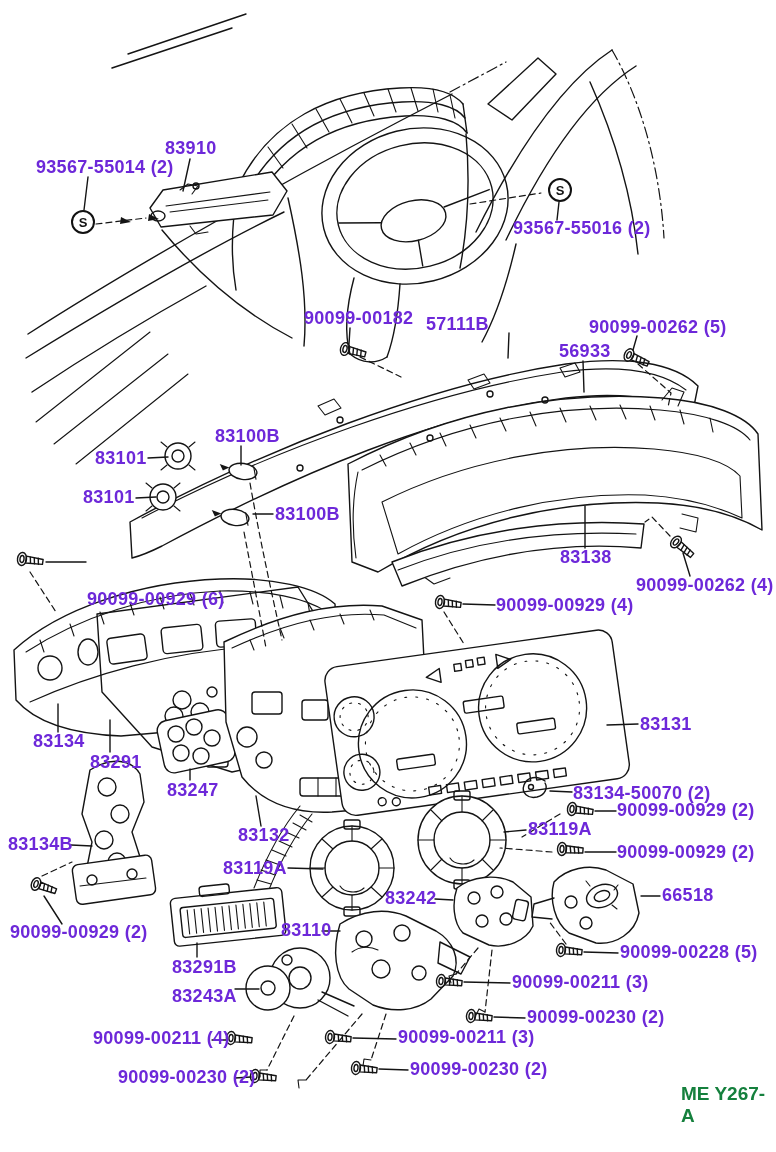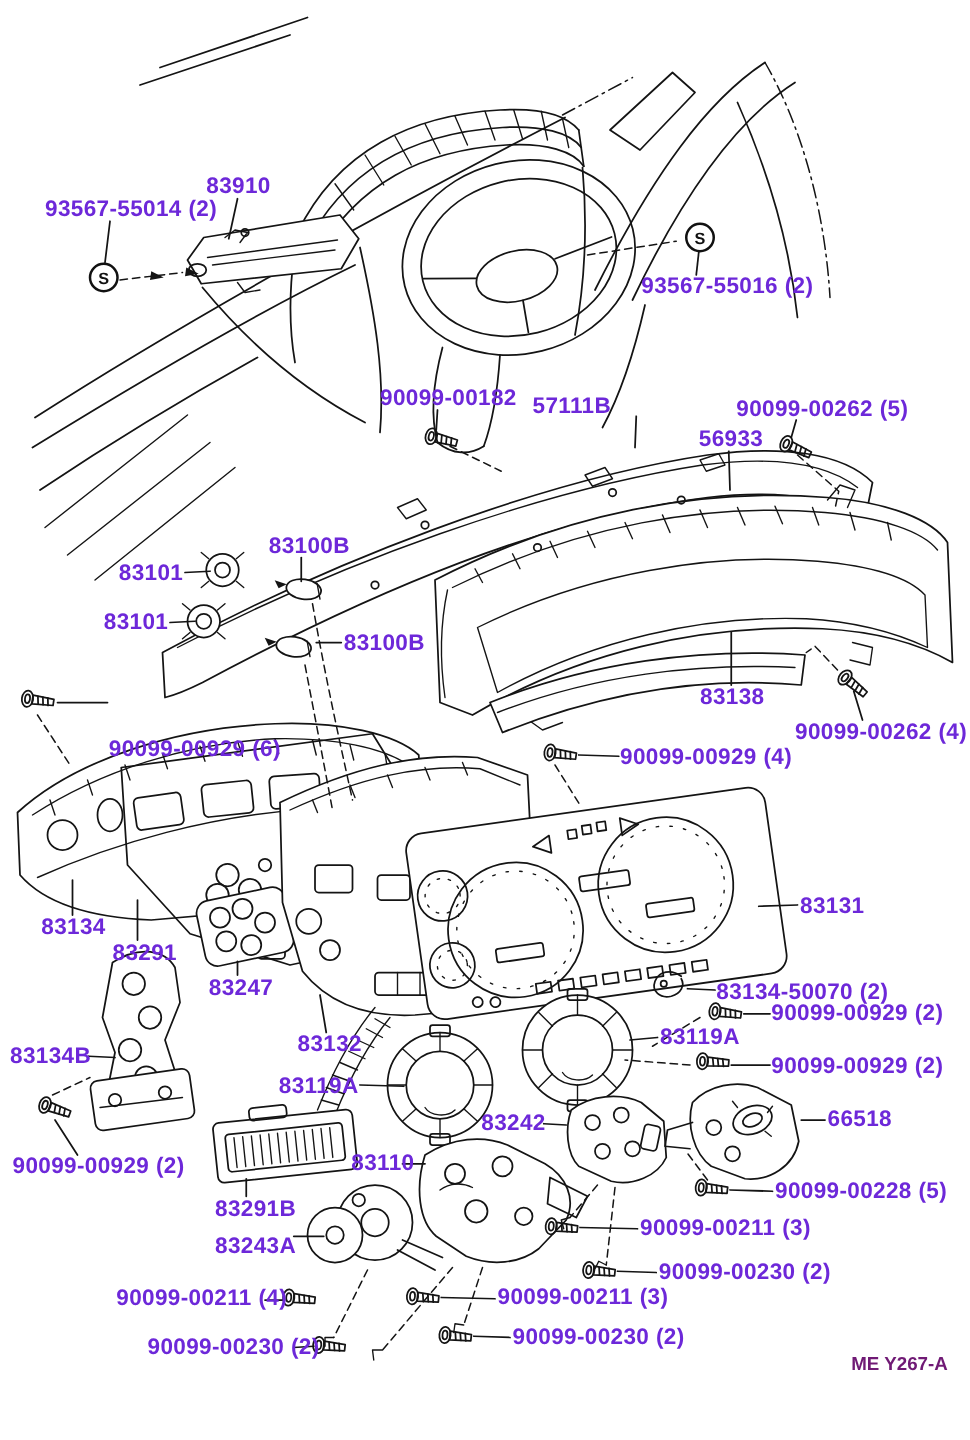--- a/index.html
+++ b/index.html
@@ -11,21 +11,21 @@
   .art .k{fill:#141414;stroke:none;}
   .art .thin{stroke-width:1.1;}
   .art .dash{stroke-dasharray:6 4;stroke-width:1.2;}
   .art .dashdot{stroke-dasharray:11 4 2 4;stroke-width:1.2;}
   .label-layer{position:absolute;left:0;top:0;width:100%;height:100%;}
   .part-label{position:absolute;font-weight:700;font-size:18px;letter-spacing:.3px;color:#6d28d9;
               white-space:nowrap;line-height:16px;}
   .s-marker{position:absolute;width:20px;height:20px;border:2px solid #111;border-radius:50%;
             display:flex;align-items:center;justify-content:center;font-weight:700;font-size:13px;
             color:#111;transform:translate(-50%,-50%);background:#fff;}
-  .footer-code{position:absolute;left:681px;top:1083px;font-weight:700;font-size:15px;color:#701a75;}
+  .footer-code{position:absolute;left:681px;top:1083px;font-weight:700;font-size:19px;color:#15803d;}
 </style>
 </head>
 <body>
 
 <div class="canvas">
 
   <svg class="art" width="776" height="1152" viewBox="0 0 776 1152">
     <defs>
       <g id="scr">
         <ellipse cx="0" cy="0" rx="4.5" ry="6.5"></ellipse>

